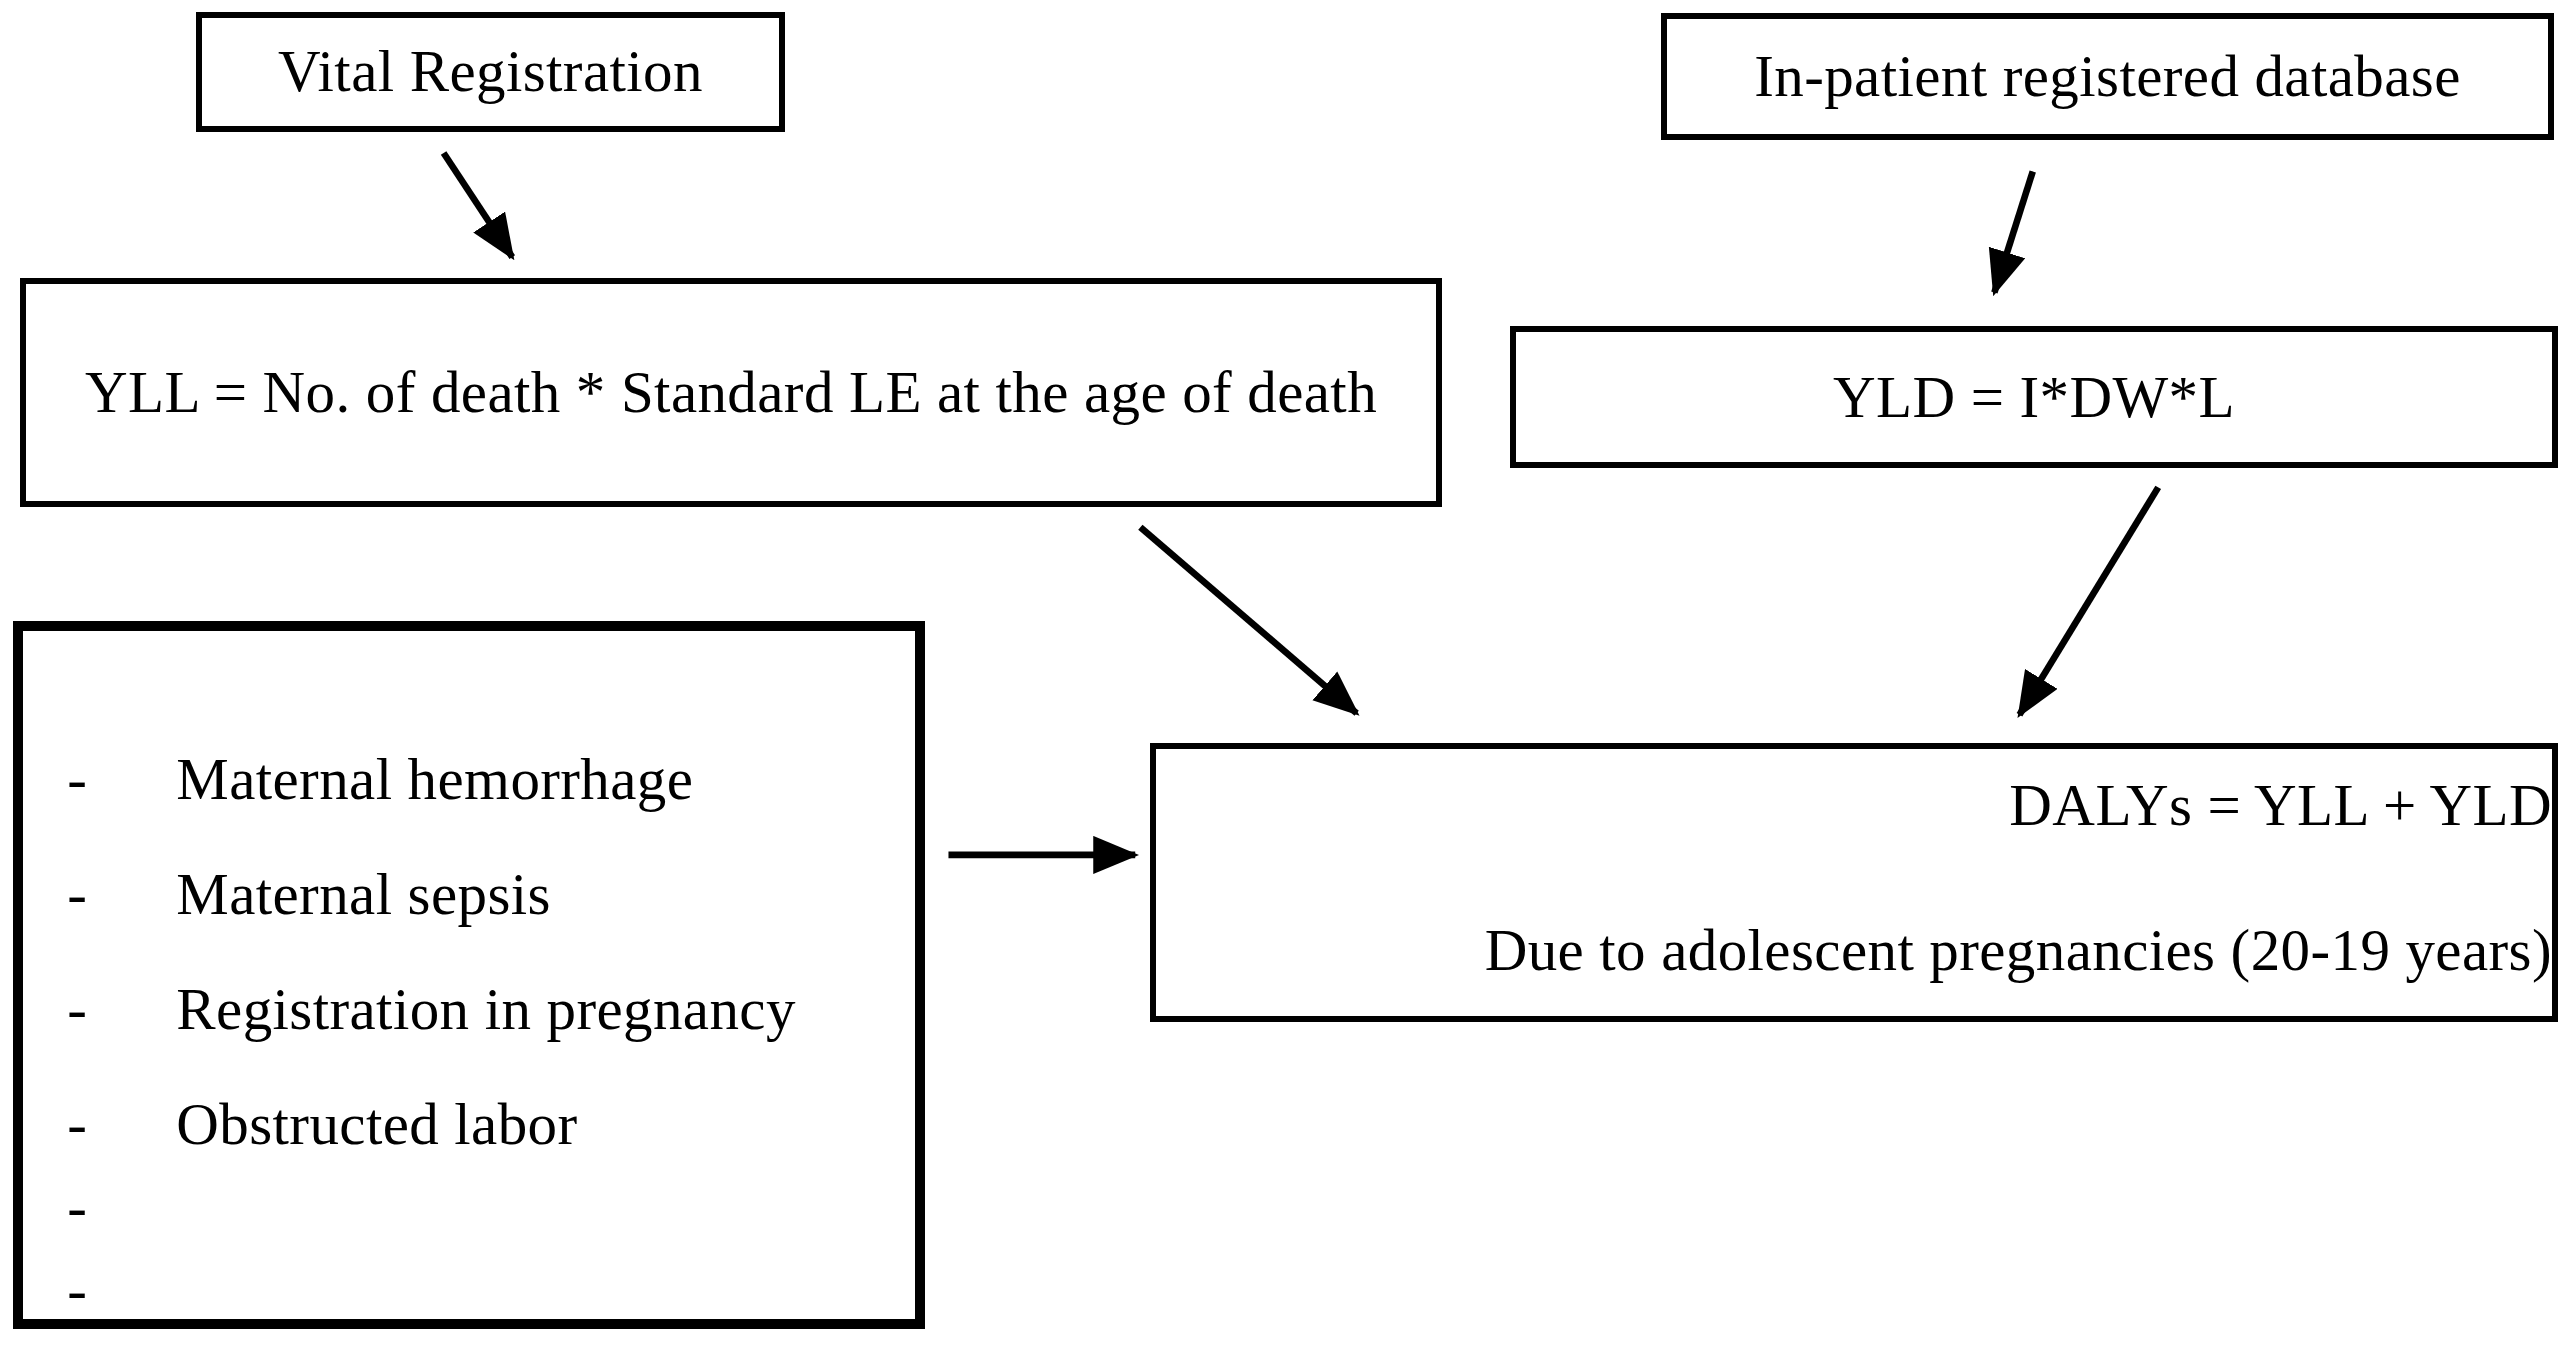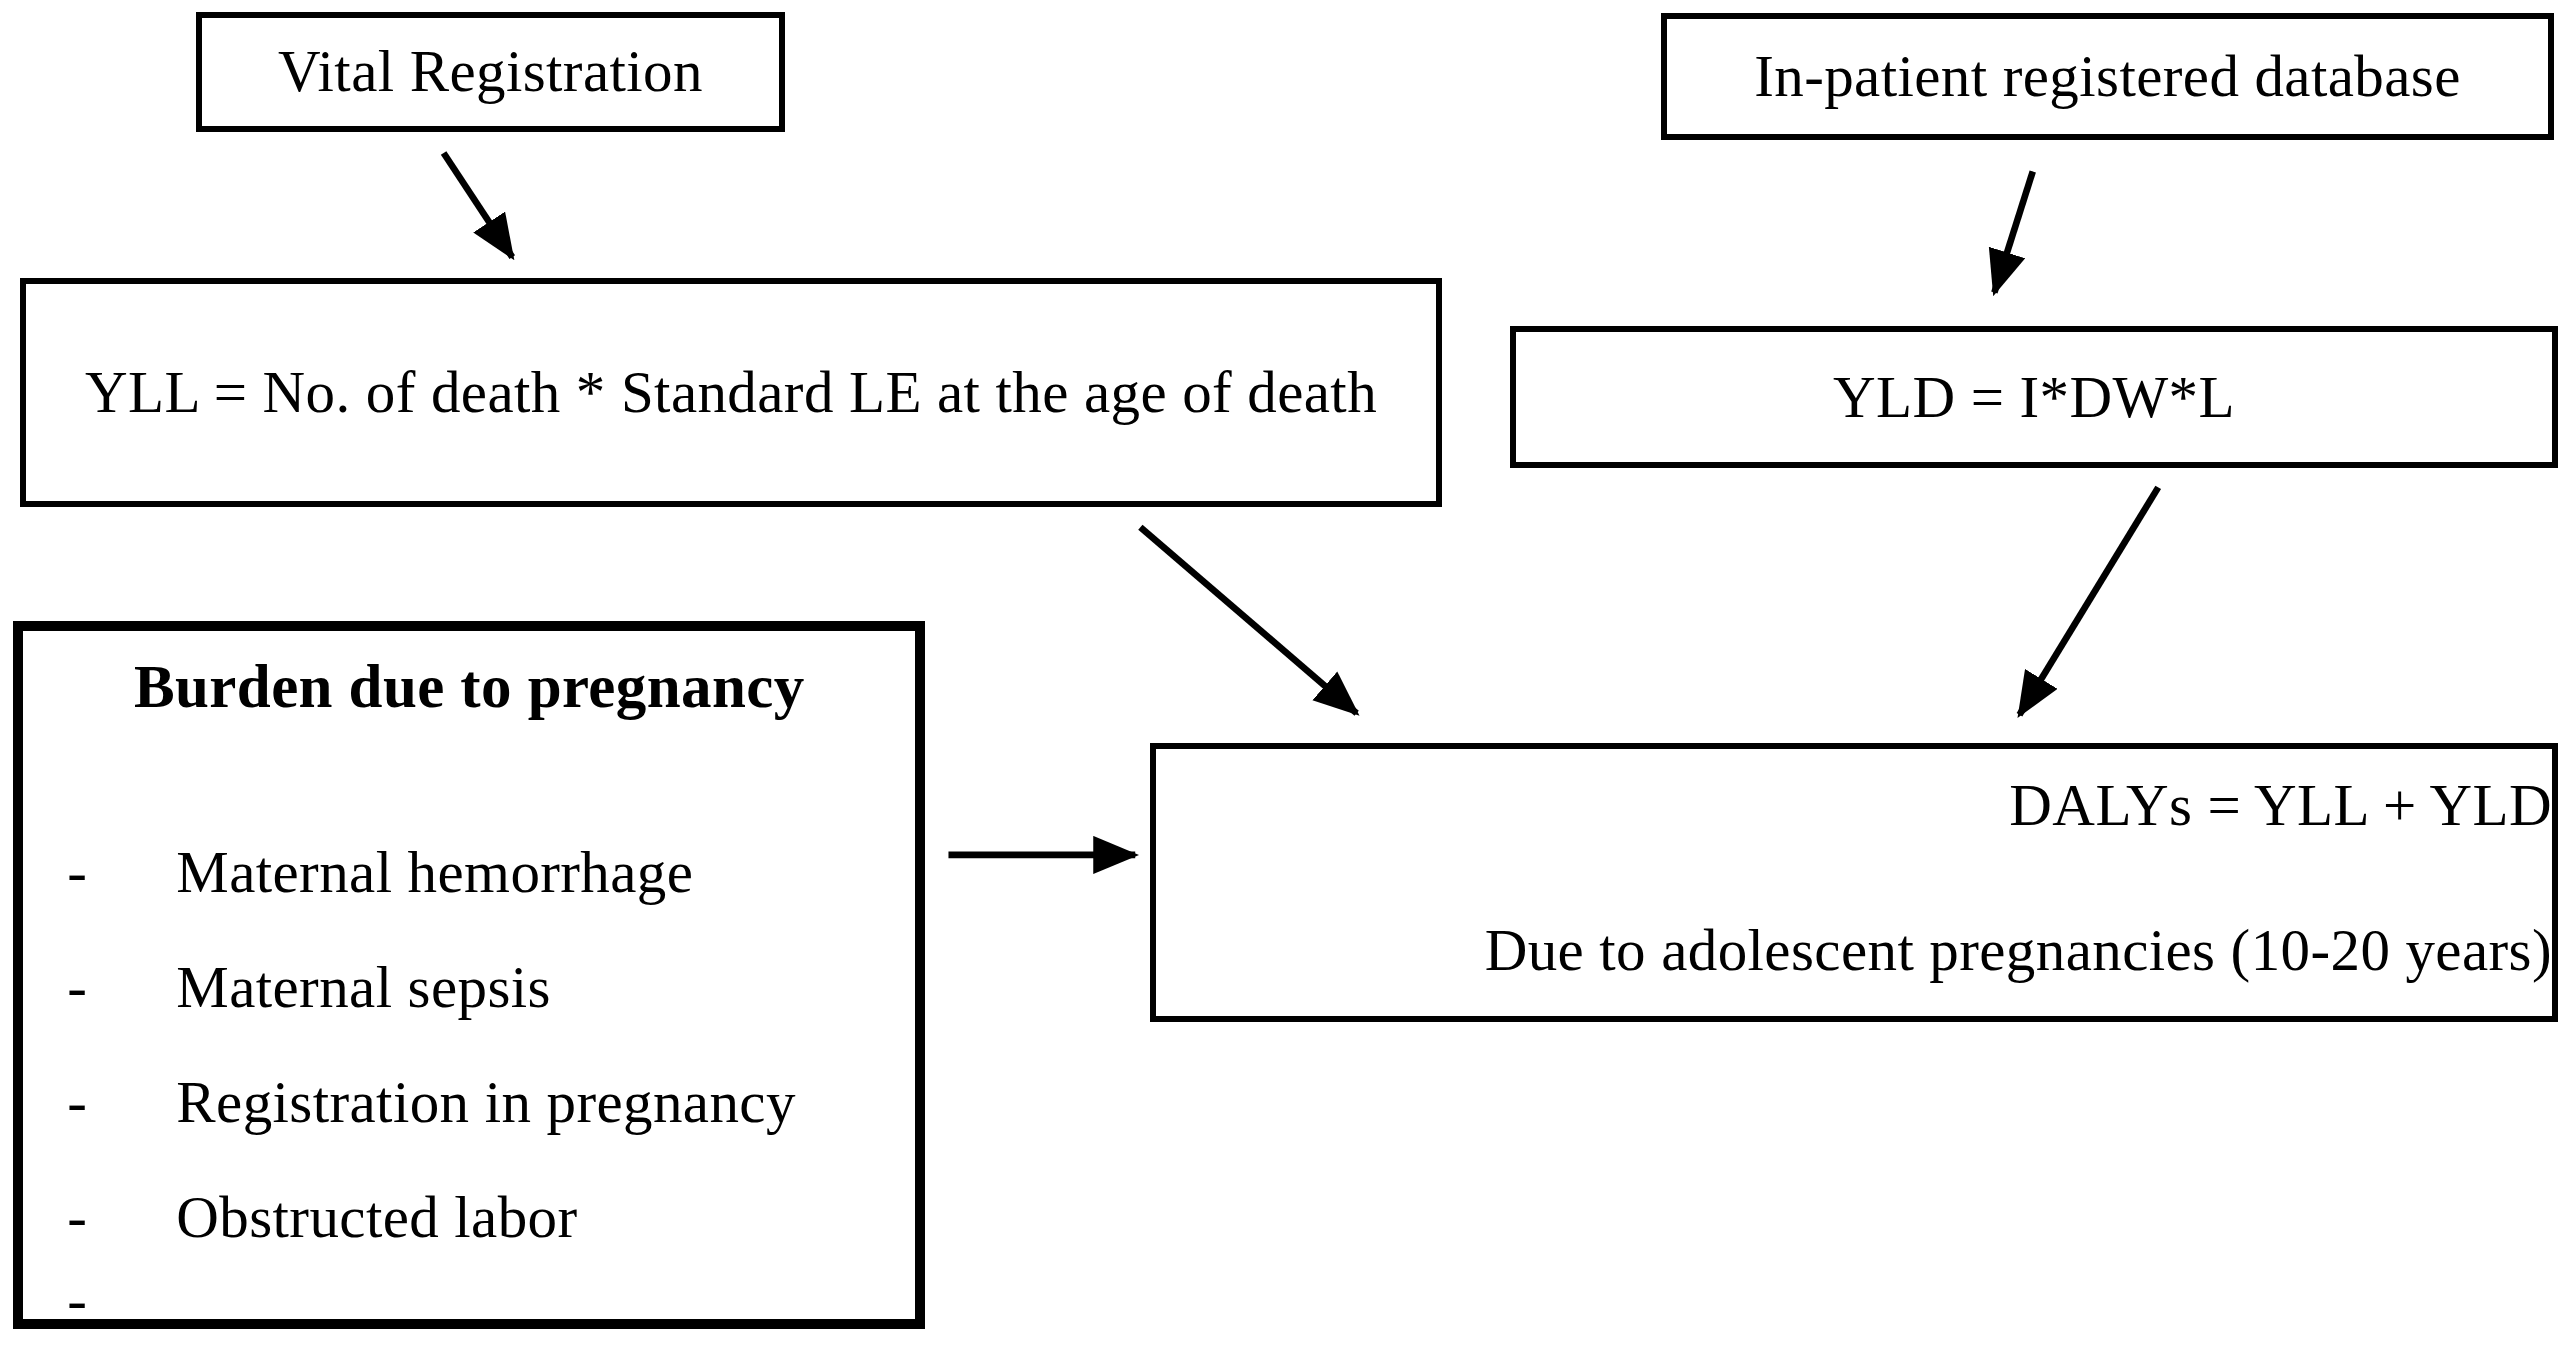--- a/index.html
+++ b/index.html
@@ -136,21 +136,20 @@
 
   <div class="box" id="box-yll">
     <span>YLL = No. of death * Standard LE at the age of death</span>
   </div>
 
   <div class="box" id="box-yld">
     <span>YLD = I*DW*L</span>
   </div>
 
   <div class="box thick" id="box-burden">
-    <div class="burden-title">Burden due to pregnancy</div>
     <div class="burden-list">
       <div class="burden-item">
         <span class="dash">-</span>
         <span class="item-text">Maternal hemorrhage</span>
       </div>
       <div class="burden-item">
         <span class="dash">-</span>
         <span class="item-text">Maternal sepsis</span>
       </div>
       <div class="burden-item">
@@ -165,17 +164,17 @@
         <span class="dash">-</span>
       </div>
       <div class="burden-item">
         <span class="dash">-</span>
       </div>
     </div>
   </div>
 
   <div class="box" id="box-dalys">
     <div class="formula-line">DALYs = YLL + YLD</div>
-    <div class="caption-line">Due to adolescent pregnancies (10-20 years)</div>
+    <div class="caption-line">Due to adolescent pregnancies (20-19 years)</div>
   </div>
 
 </div>
 
 
 </body></html>

